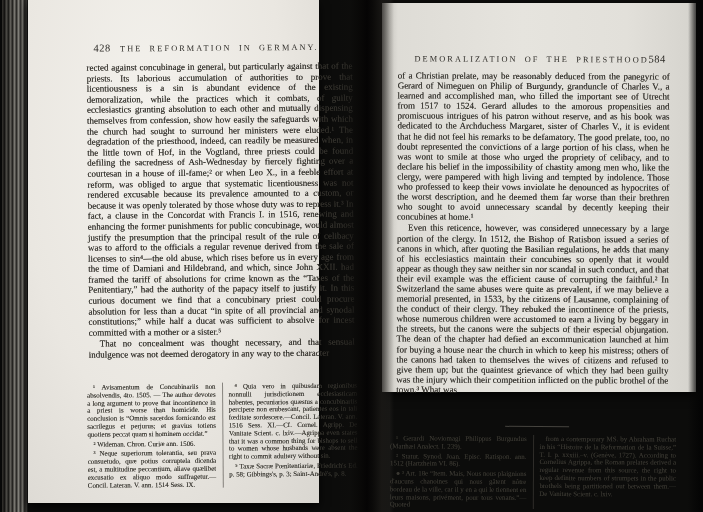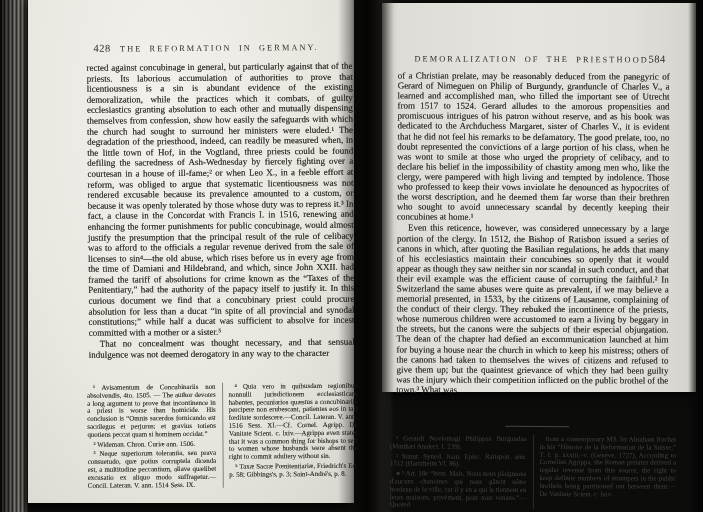--- a/index.html
+++ b/index.html
@@ -5,21 +5,21 @@
   html,body{margin:0;padding:0;background:#0b0b0a;}
   .scan{position:relative;width:703px;height:512px;overflow:hidden;
         background:#0c0c0b;font-family:"Liberation Serif","DejaVu Serif",serif;}
   
   .edge-stripes{position:absolute;left:0;top:0;width:30px;height:512px;
     background:linear-gradient(90deg,
       #080808 0,#080808 2px,#35332f 2px,#0e0d0c 5px,#55534e 6px,#12110f 9px,
       #6e6c66 10px,#161513 13px,#8b8982 14px,#1a1917 17px,#96948d 18px,
       #1e1d1b 21px,#88867f 22px,#131210 25px,#45433f 26px,#0a0a09 28px,#0a0a09 30px);}
   .page{position:absolute;box-shadow:0 4px 9px rgba(0,0,0,0.85);}
-  .page-left{left:28px;top:0;width:326px;height:503px;
+  .page-left{left:28px;top:0;width:291px;height:503px;
     background:radial-gradient(ellipse at 42% 22%, #f3f1ec 0%, #eae7e1 55%, #d9d6d0 100%);}
   .page-right{left:382px;top:3px;width:314px;height:389px;
     background:linear-gradient(90deg,#aba9a4 0px,#c9c7c1 7px,#dedcd6 16px,#e6e4de 45%,#e2e0da 78%,#d5d3cd 100%);}
   .inner{position:absolute;inset:0;}
   .page-left .inner{transform:rotate(-0.45deg);transform-origin:50% 0;}
   .page-right .inner{transform:rotate(0.25deg);transform-origin:50% 0;}
   .gutter{position:absolute;left:338px;top:0;width:56px;height:512px;z-index:5;pointer-events:none;
     background:linear-gradient(90deg, rgba(15,14,12,0) 0%, rgba(15,14,12,0.35) 22%,
       rgba(8,7,6,0.88) 42%, #050404 52%, #0b0a09 62%, rgba(30,28,25,0.7) 78%,
       rgba(60,57,52,0.25) 92%, rgba(60,57,52,0) 100%);}

